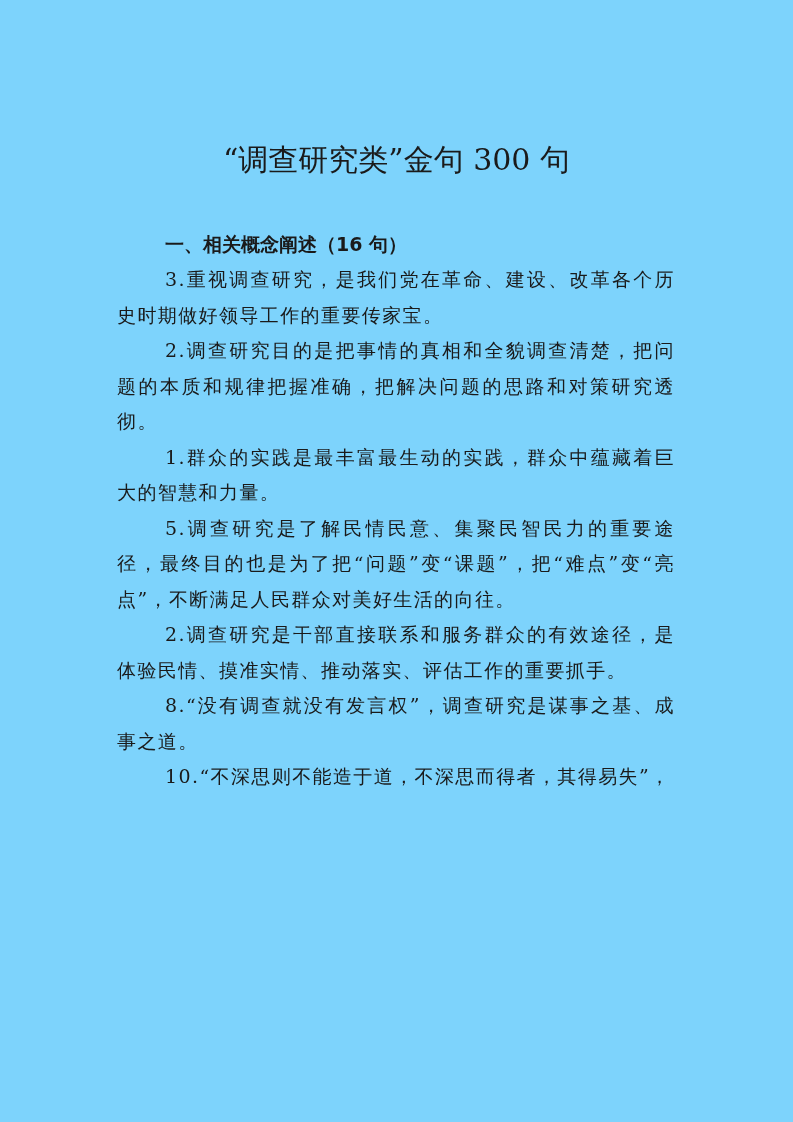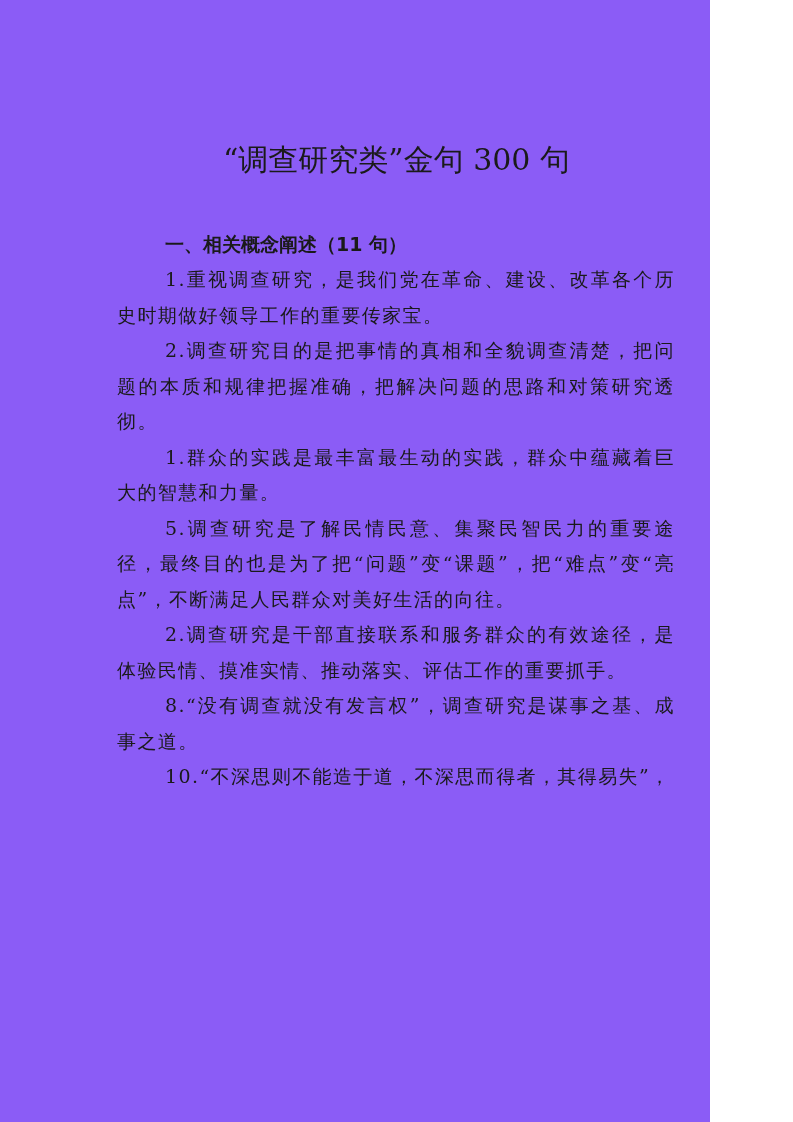--- a/index.html
+++ b/index.html
@@ -1,35 +1,35 @@
 <!DOCTYPE html>
 <html><head>
 <meta charset="utf-8">
 <style>
   html, body { margin: 0; padding: 0; background: #ffffff; }
   body { width: 793px; height: 1122px; position: relative; overflow: hidden;
          font-family: "DejaVu Serif", "Liberation Serif", serif; color: #1a1a1a; }
-  .page { position: absolute; left: 0; top: 0; width: 710px; height: 1122px; background: #8b5cf6; }
+  .page { position: absolute; left: 0; top: 0; width: 793px; height: 1122px; background: #7dd3fc; }
   .title { position: absolute; top: 138px; left: 0; width: 793px; text-align: center;
            font-size: 30px; line-height: 44px; font-family: "DejaVu Serif", "Liberation Serif", serif; }
   .content { position: absolute; left: 117px; top: 226px; width: 558px; }
   .heading { font-family: "DejaVu Sans", "Liberation Sans", sans-serif; font-weight: bold;
              font-size: 19px; line-height: 36px; text-indent: 48px; margin: 0; }
   .para { font-size: 19px; line-height: 35.5px; text-indent: 48px; margin: 0;
           text-align: justify; text-justify: inter-character; letter-spacing: 1.4px; }
 </style>
 </head>
 <body>
 
 <div class="page">
   <div class="title">“调查研究类”金句 300 句</div>
 
   <div class="content">
-    <p class="heading">一、相关概念阐述（11 句）</p>
-    <p class="para">1.重视调查研究，是我们党在革命、建设、改革各个历史时期做好领导工作的重要传家宝。</p>
+    <p class="heading">一、相关概念阐述（16 句）</p>
+    <p class="para">3.重视调查研究，是我们党在革命、建设、改革各个历史时期做好领导工作的重要传家宝。</p>
     <p class="para">2.调查研究目的是把事情的真相和全貌调查清楚，把问题的本质和规律把握准确，把解决问题的思路和对策研究透彻。</p>
     <p class="para">1.群众的实践是最丰富最生动的实践，群众中蕴藏着巨大的智慧和力量。</p>
     <p class="para">5.调查研究是了解民情民意、集聚民智民力的重要途径，最终目的也是为了把“问题”变“课题”，把“难点”变“亮点”，不断满足人民群众对美好生活的向往。</p>
     <p class="para">2.调查研究是干部直接联系和服务群众的有效途径，是体验民情、摸准实情、推动落实、评估工作的重要抓手。</p>
     <p class="para">8.“没有调查就没有发言权”，调查研究是谋事之基、成事之道。</p>
     <p class="para">10.“不深思则不能造于道，不深思而得者，其得易失”，</p>
   </div>
 </div>
 
 </body></html>

